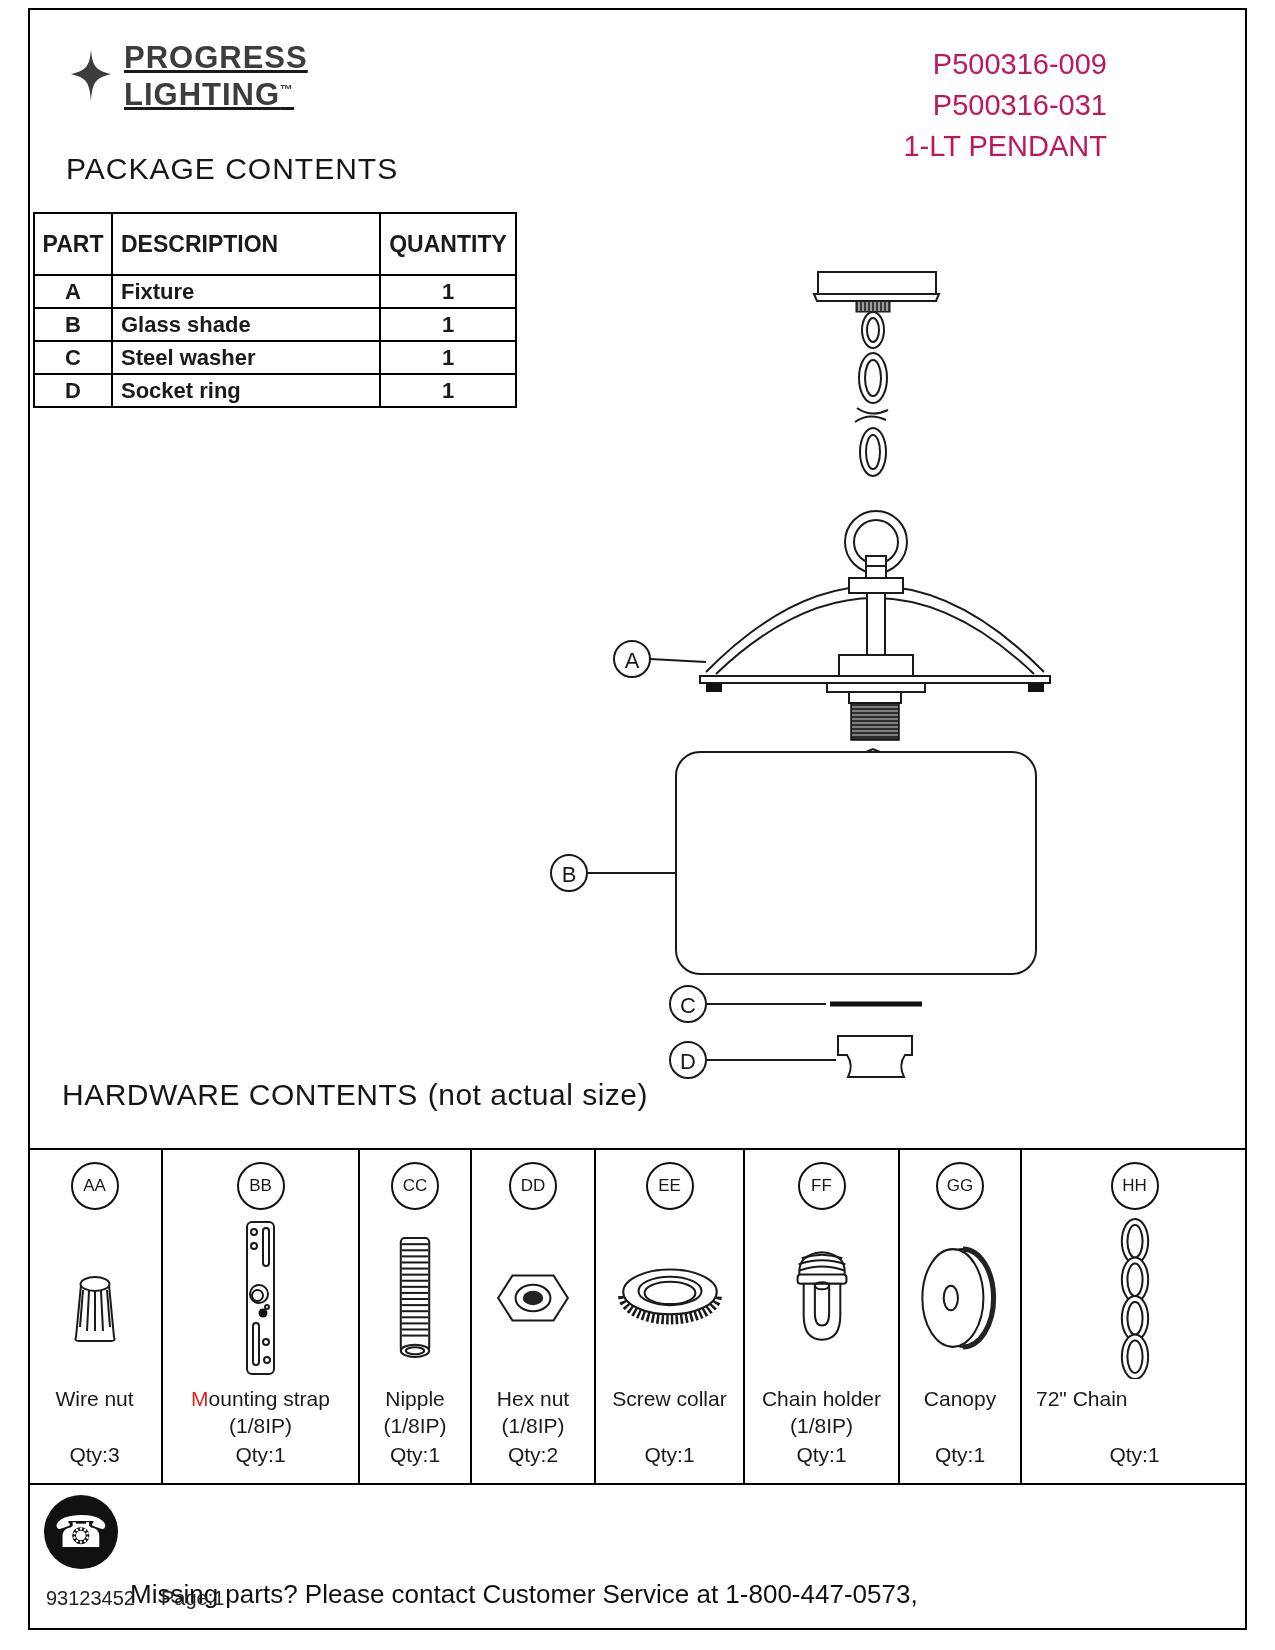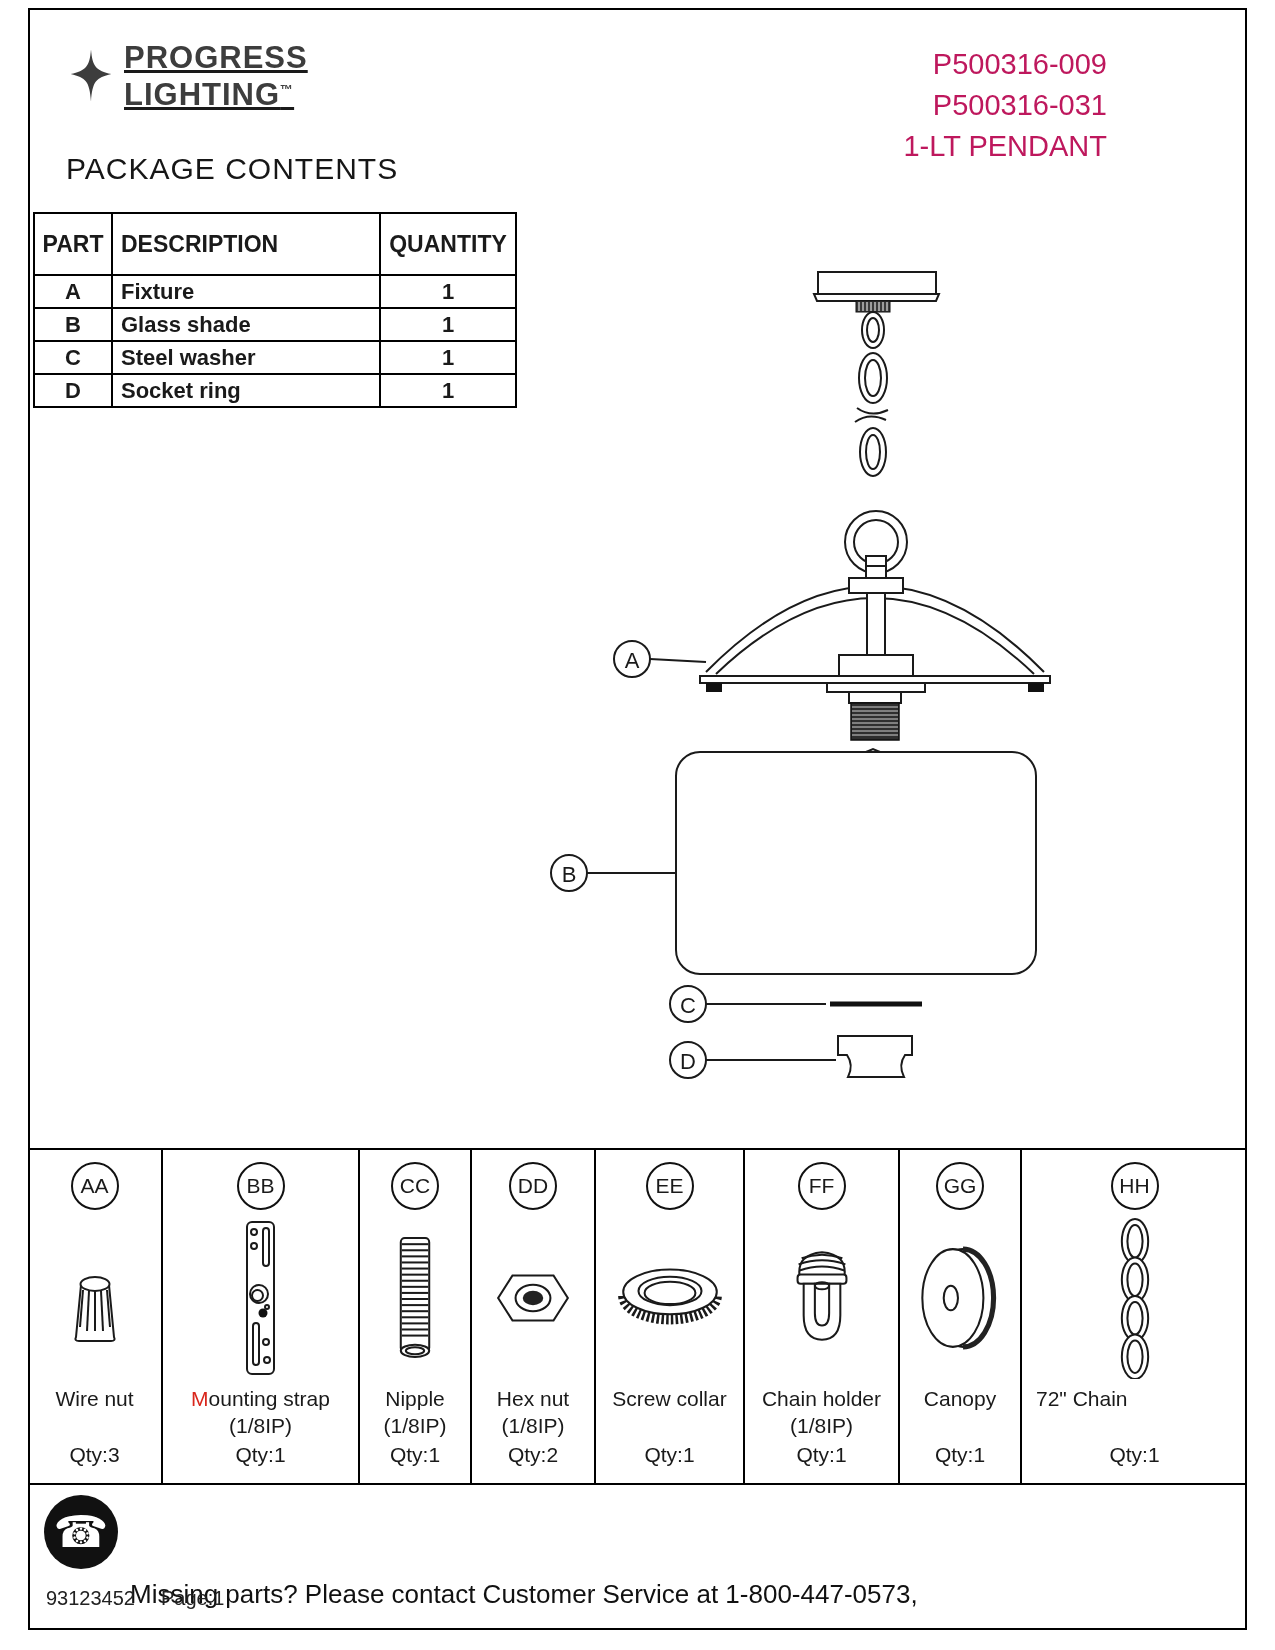--- a/index.html
+++ b/index.html
@@ -35,21 +35,21 @@
   .diagram .lbl-circle{stroke:#1a1a1a;stroke-width:2;fill:#fff;}
   .diagram text{font-family:"Liberation Sans",sans-serif;font-size:22px;fill:#1a1a1a;text-anchor:middle;dominant-baseline:central;}
 
   .hw-title{position:absolute;left:62px;top:1078px;margin:0;font-size:30px;font-weight:400;letter-spacing:0.5px;color:#161616;}
   .hw-title .note{margin-left:10px;}
 
   
   .hw-table{position:absolute;left:28px;top:1148px;width:1219px;height:337px;box-sizing:border-box;border-top:2px solid #000;border-bottom:2px solid #000;display:flex;}
   .hw-col{box-sizing:border-box;border-right:2px solid #000;display:flex;flex-direction:column;align-items:center;}
   .hw-col:last-child{border-right:none;}
-  .hw-badge{margin-top:12px;width:44px;height:44px;border:2px solid #111;border-radius:50%;display:flex;align-items:center;justify-content:center;font-size:21px;flex:0 0 auto;}
+  .hw-badge{margin-top:12px;width:44px;height:44px;border:2px solid #111;border-radius:50%;display:flex;align-items:center;justify-content:center;font-size:17px;flex:0 0 auto;}
   .hw-icon{flex:1 1 auto;display:flex;align-items:center;justify-content:center;width:100%;}
   .hw-icon svg .ln{stroke:#1a1a1a;stroke-width:2;fill:none;}
   .hw-icon svg .shp{stroke:#1a1a1a;stroke-width:2;fill:#fff;}
   .hw-label{height:58px;text-align:center;font-size:21px;line-height:27px;width:100%;}
   .hw-label.left{text-align:left;padding-left:14px;box-sizing:border-box;}
   .hw-qty{height:40px;font-size:21px;}
   .red{color:#d9261c;}
 
   
   .footer{position:absolute;left:28px;top:1485px;width:1219px;height:145px;}
@@ -193,20 +193,23 @@
       <circle class="lbl-circle" cx="688" cy="1004" r="18"></circle>
       <text x="688" y="1005">C</text>
     </g>
     <g>
       <line class="ln" x1="706" y1="1060" x2="836" y2="1060"></line>
       <circle class="lbl-circle" cx="688" cy="1060" r="18"></circle>
       <text x="688" y="1061">D</text>
     </g>
   </svg>
 
+  <h2 class="hw-title">
+    <span>HARDWARE CONTENTS</span><span class="note">(not actual size)</span>
+  </h2>
 
   <div class="hw-table">
 
     <div class="hw-col" style="width:135px">
       <div class="hw-badge">AA</div>
       <div class="hw-icon">
         <svg width="70" height="92" viewBox="0 0 70 90">
           <path class="shp" d="M 16 84 Q 14 88 19 88 L 51 88 Q 56 88 54 84 L 49 32 L 21 32 Z"></path>
           <ellipse class="shp" cx="35" cy="31" rx="14.5" ry="7"></ellipse>
           <g class="ln" stroke-width="1.8">

